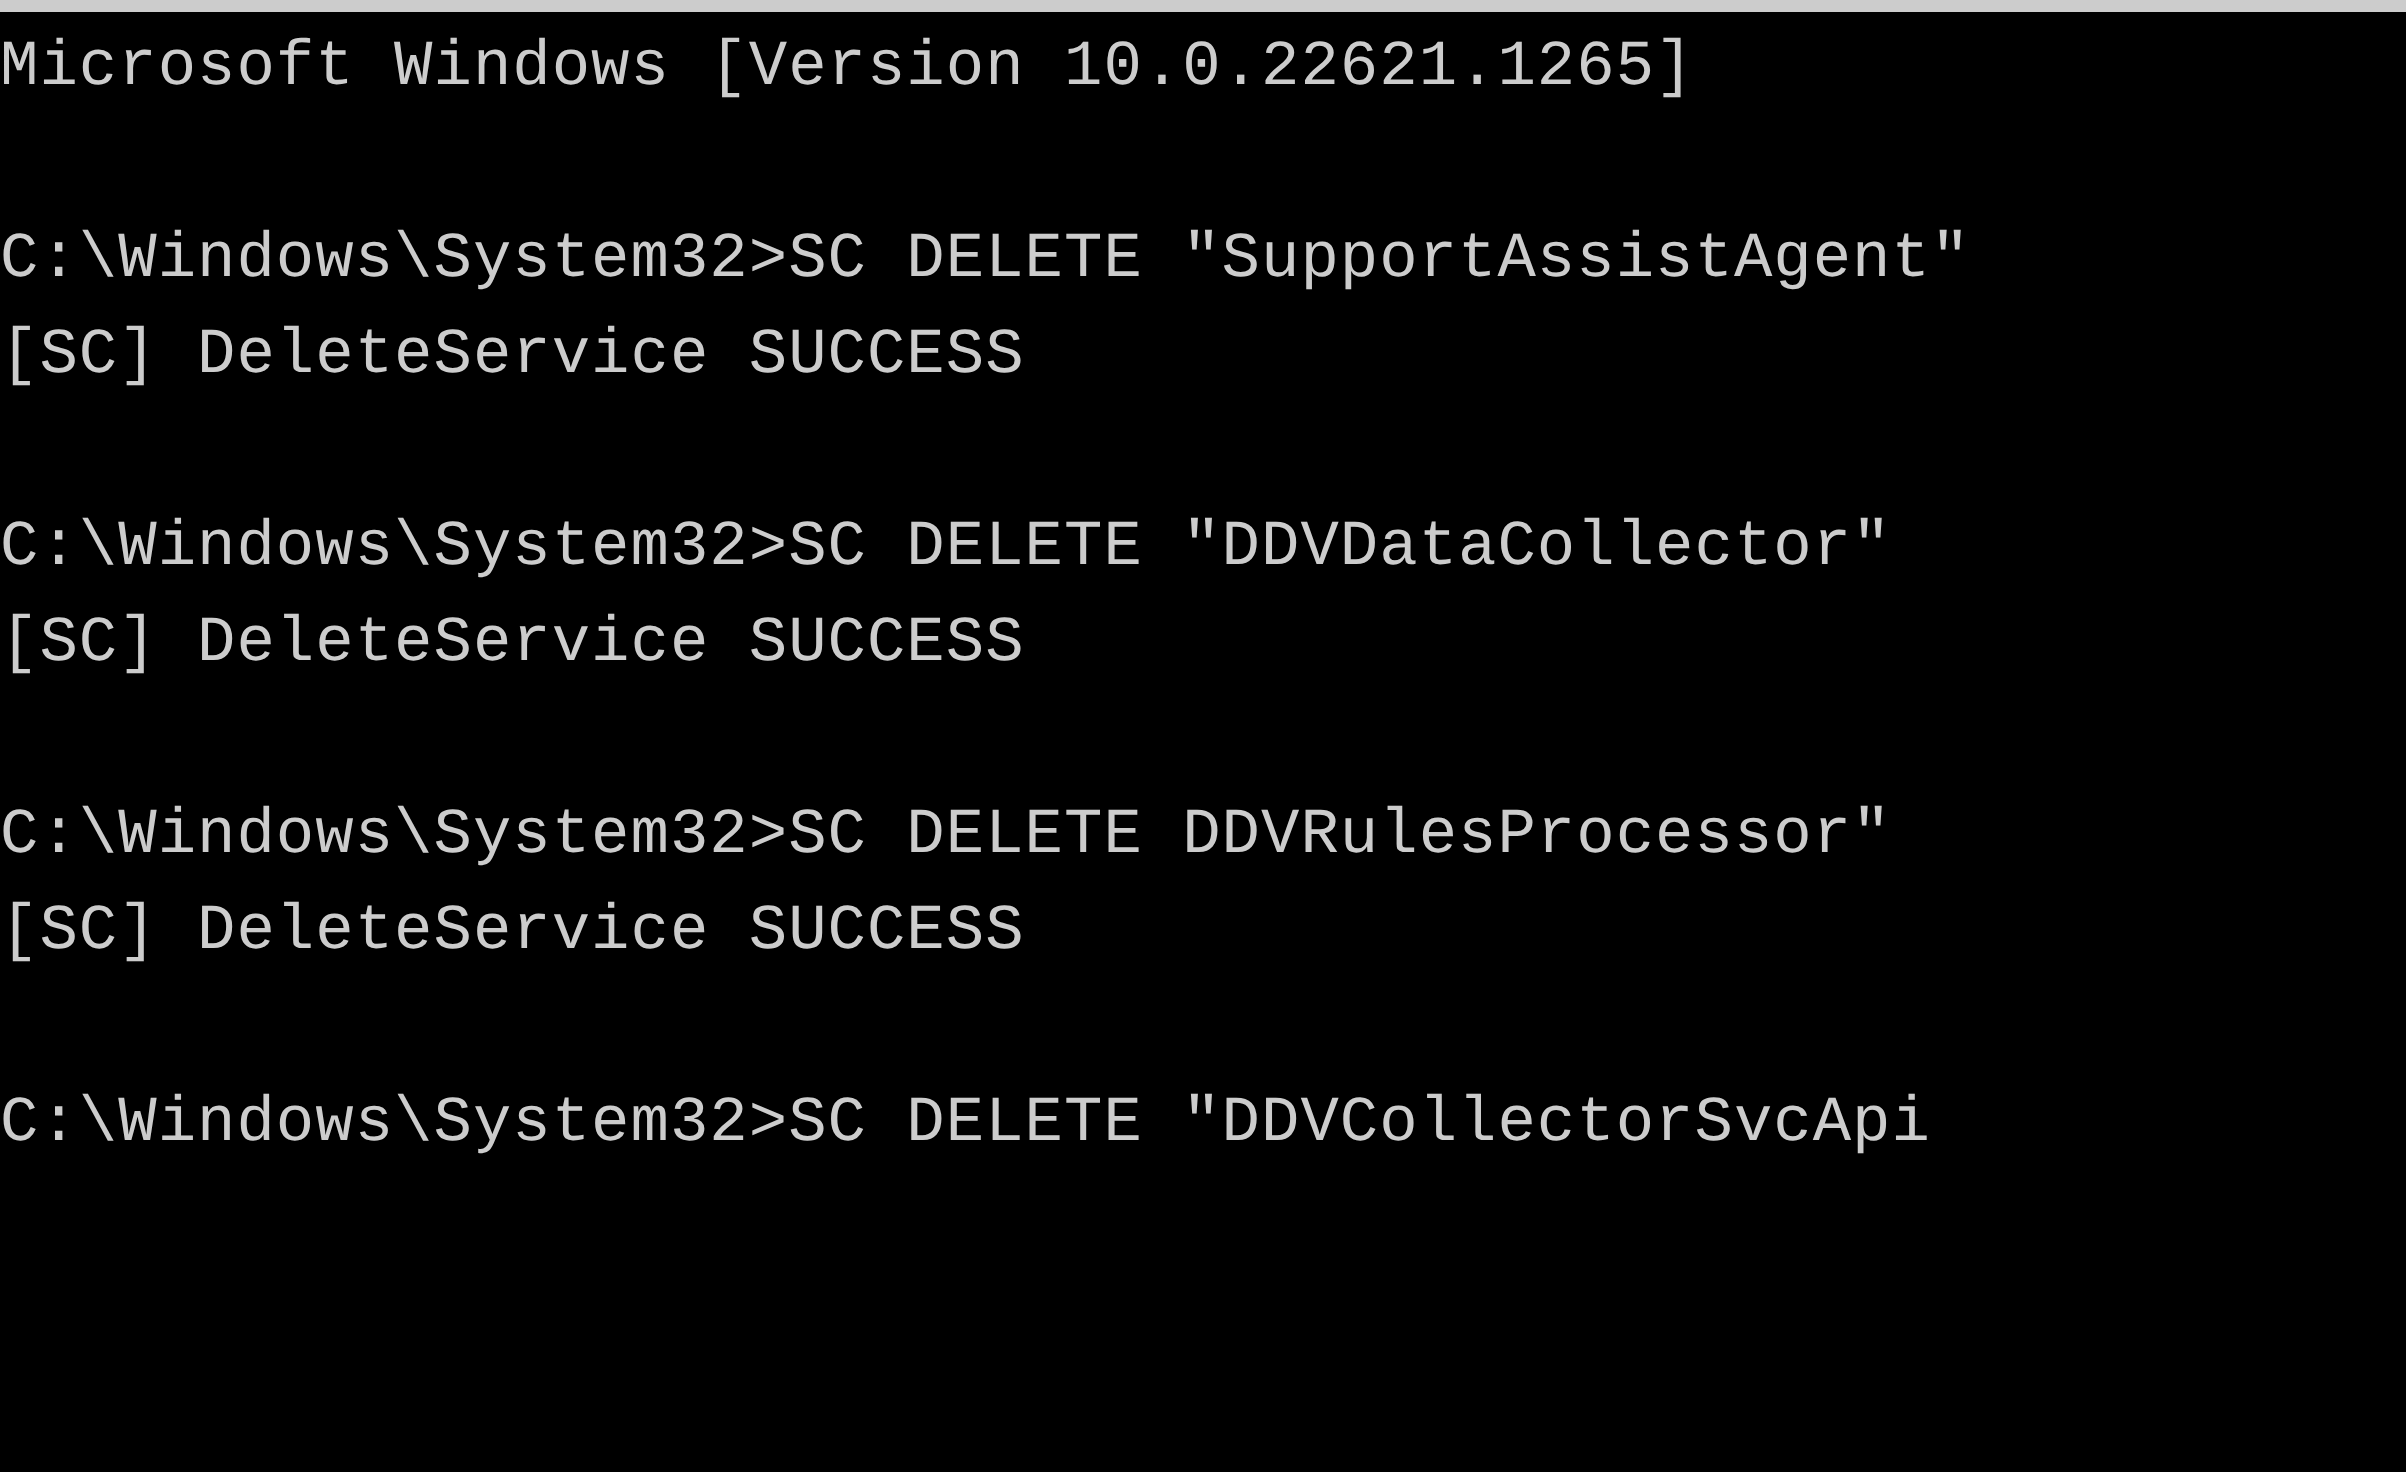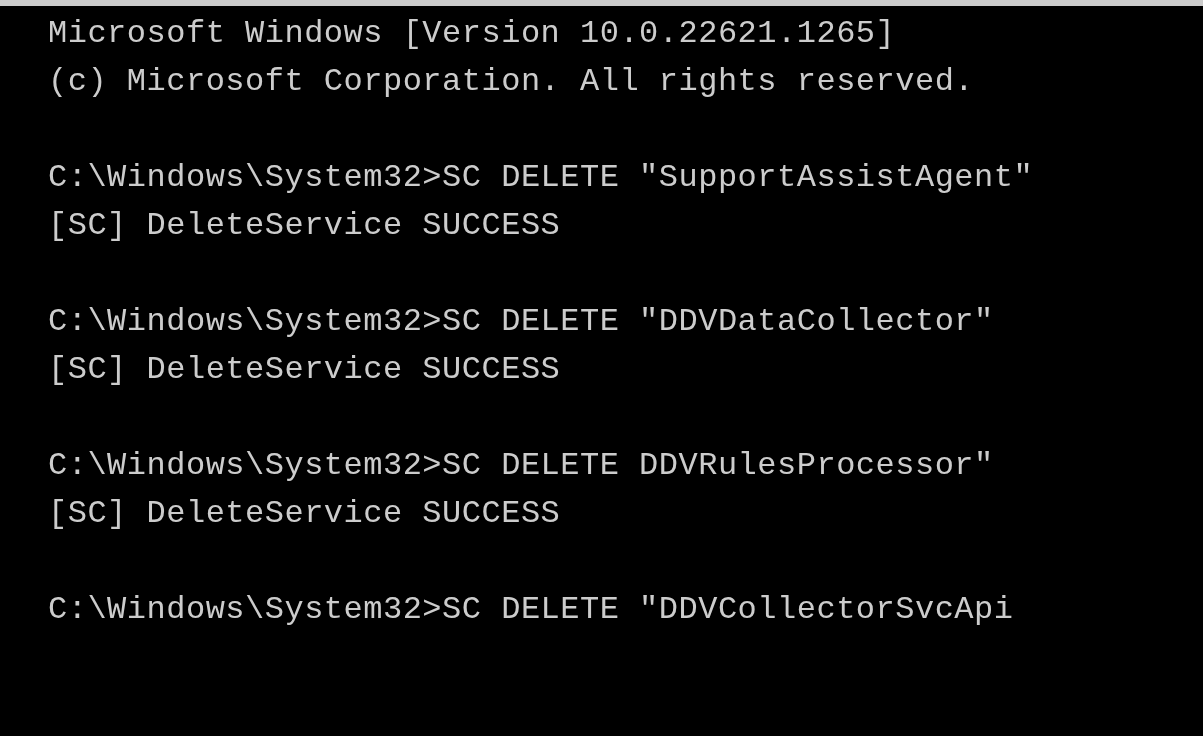--- a/index.html
+++ b/index.html
@@ -24,34 +24,32 @@
       height: 6px;
       width: 100%;
     }
     .terminal-content {
       padding: 4px 0 0 0;
       letter-spacing: 0.5px;
     }
     .line {
       white-space: pre;
       min-height: 48px;
-      margin-left: 48px;
     }
     .blank {
       min-height: 48px;
     }
   </style>
 </head>
 <body>
 
 <div class="titlebar"></div>
 
 <div class="terminal-content">
   <div class="line">Microsoft Windows [Version 10.0.22621.1265]</div>
-  <div class="line">(c) Microsoft Corporation. All rights reserved.</div>
   <div class="blank"></div>
 
   <div class="line">C:\Windows\System32&gt;SC DELETE "SupportAssistAgent"</div>
   <div class="line">[SC] DeleteService SUCCESS</div>
   <div class="blank"></div>
 
   <div class="line">C:\Windows\System32&gt;SC DELETE "DDVDataCollector"</div>
   <div class="line">[SC] DeleteService SUCCESS</div>
   <div class="blank"></div>
 

